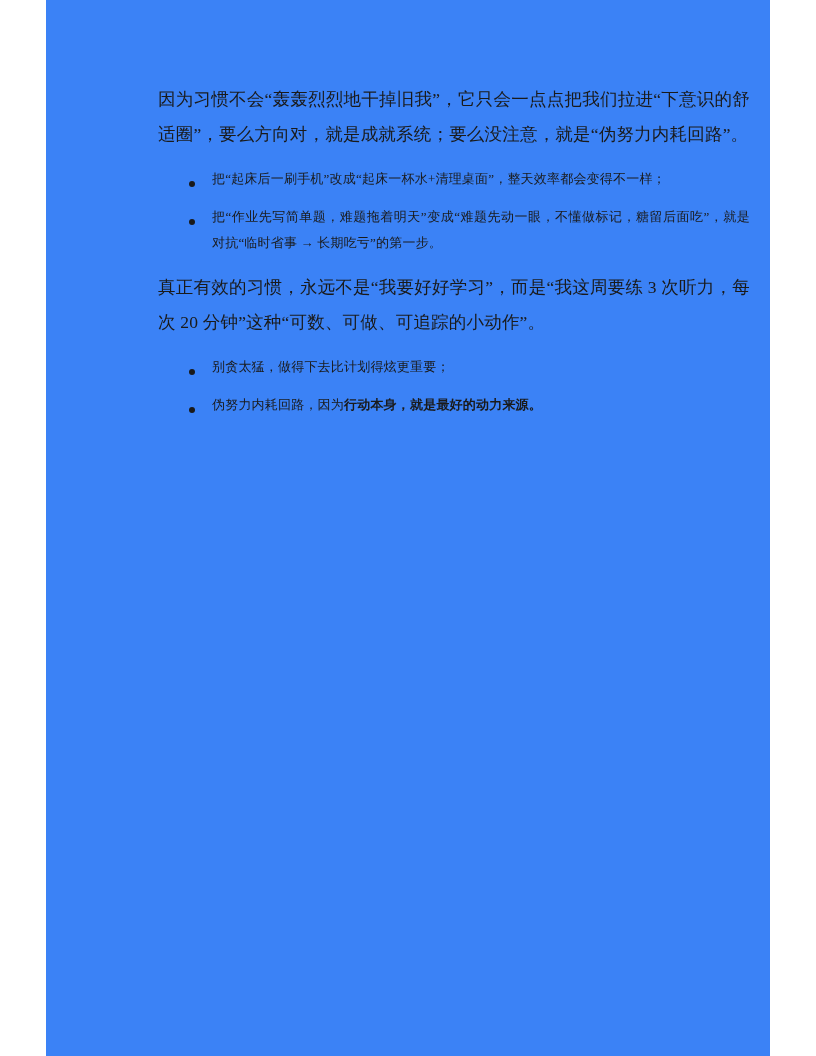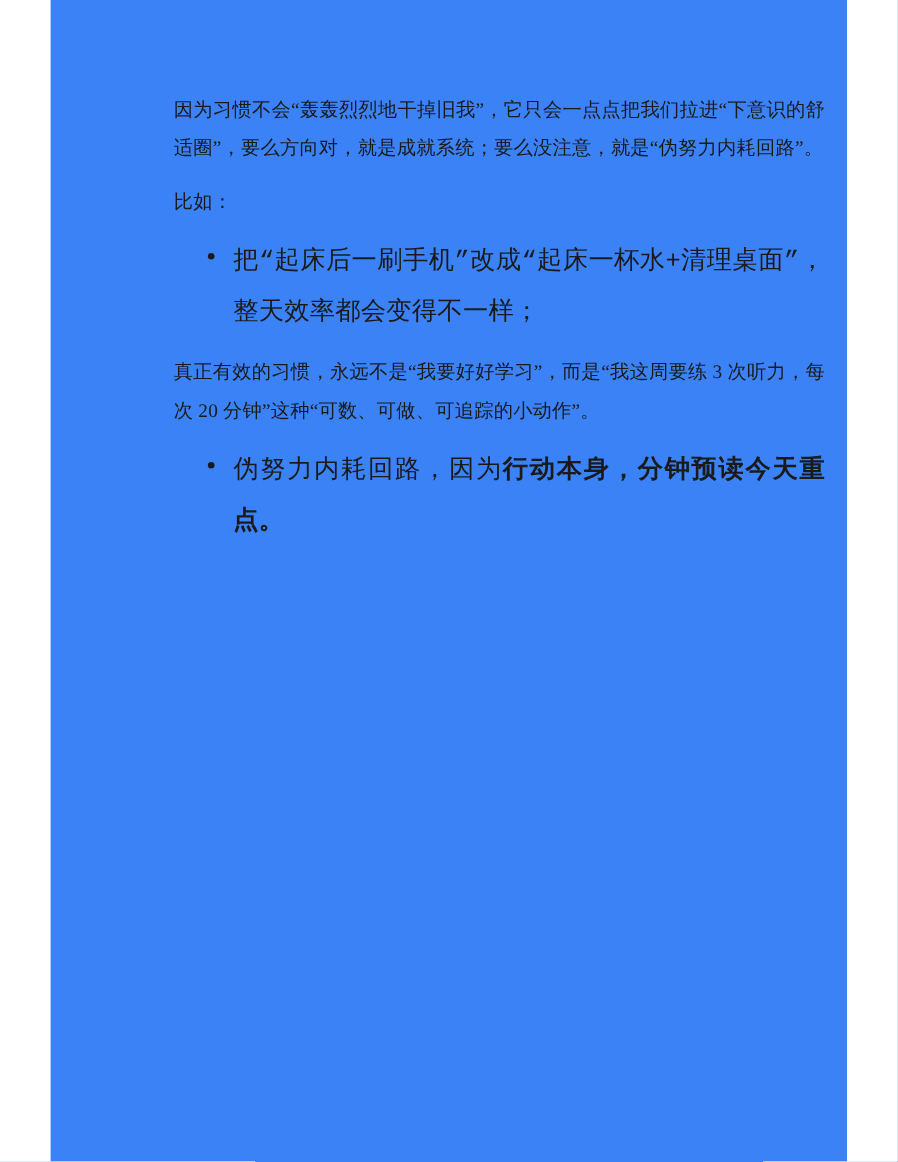--- a/index.html
+++ b/index.html
@@ -35,22 +35,22 @@
   .para.bold {
     font-weight: normal;
   }
   ul.bullets {
     list-style: none;
     margin: 0 0 14px 0;
     padding: 0;
   }
   ul.bullets li {
     position: relative;
-    font-family: Liberation Mono, monospace;
-    font-size: 23px;
+    font-family: Liberation Serif, serif;
+    font-size: 13px;
     line-height: 2.0;
     color: #1a1a1a;
     margin: 0 0 12px 0;
     padding-left: 54px;
     text-align: justify;
     text-justify: inter-ideograph;
     letter-spacing: 0.2px;
   }
   ul.bullets li::before {
     content: "";
@@ -65,27 +65,28 @@
   b, .inline-bold { font-weight: bold; }
 </style>
 </head>
 <body>
 
 <div class="page">
   <div class="content">
 
     <p class="para">因为习惯不会“轰轰烈烈地干掉旧我”，它只会一点点把我们拉进“下意识的舒适圈”，要么方向对，就是成就系统；要么没注意，就是“伪努力内耗回路”。</p>
 
-    <p class="para">比如：</p>
 
     <ul class="bullets">
       <li>把“起床后一刷手机”改成“起床一杯水+清理桌面”，整天效率都会变得不一样；</li>
+      <li>把“作业先写简单题，难题拖着明天”变成“难题先动一眼，不懂做标记，糖留后面吃”，就是对抗“临时省事 → 长期吃亏”的第一步。</li>
     </ul>
 
     <p class="para bold">真正有效的习惯，永远不是“我要好好学习”，而是“我这周要练 3 次听力，每次 20 分钟”这种“可数、可做、可追踪的小动作”。</p>
 
 
     <ul class="bullets">
-      <li><span>伪努力内耗回路，因为</span><b>行动本身，分钟预读今天重点。</b></li>
+      <li>别贪太猛，做得下去比计划得炫更重要；</li>
+      <li><span>伪努力内耗回路，因为</span><b>行动本身，就是最好的动力来源。</b></li>
     </ul>
 
   </div>
 </div>
 
 </body></html>

